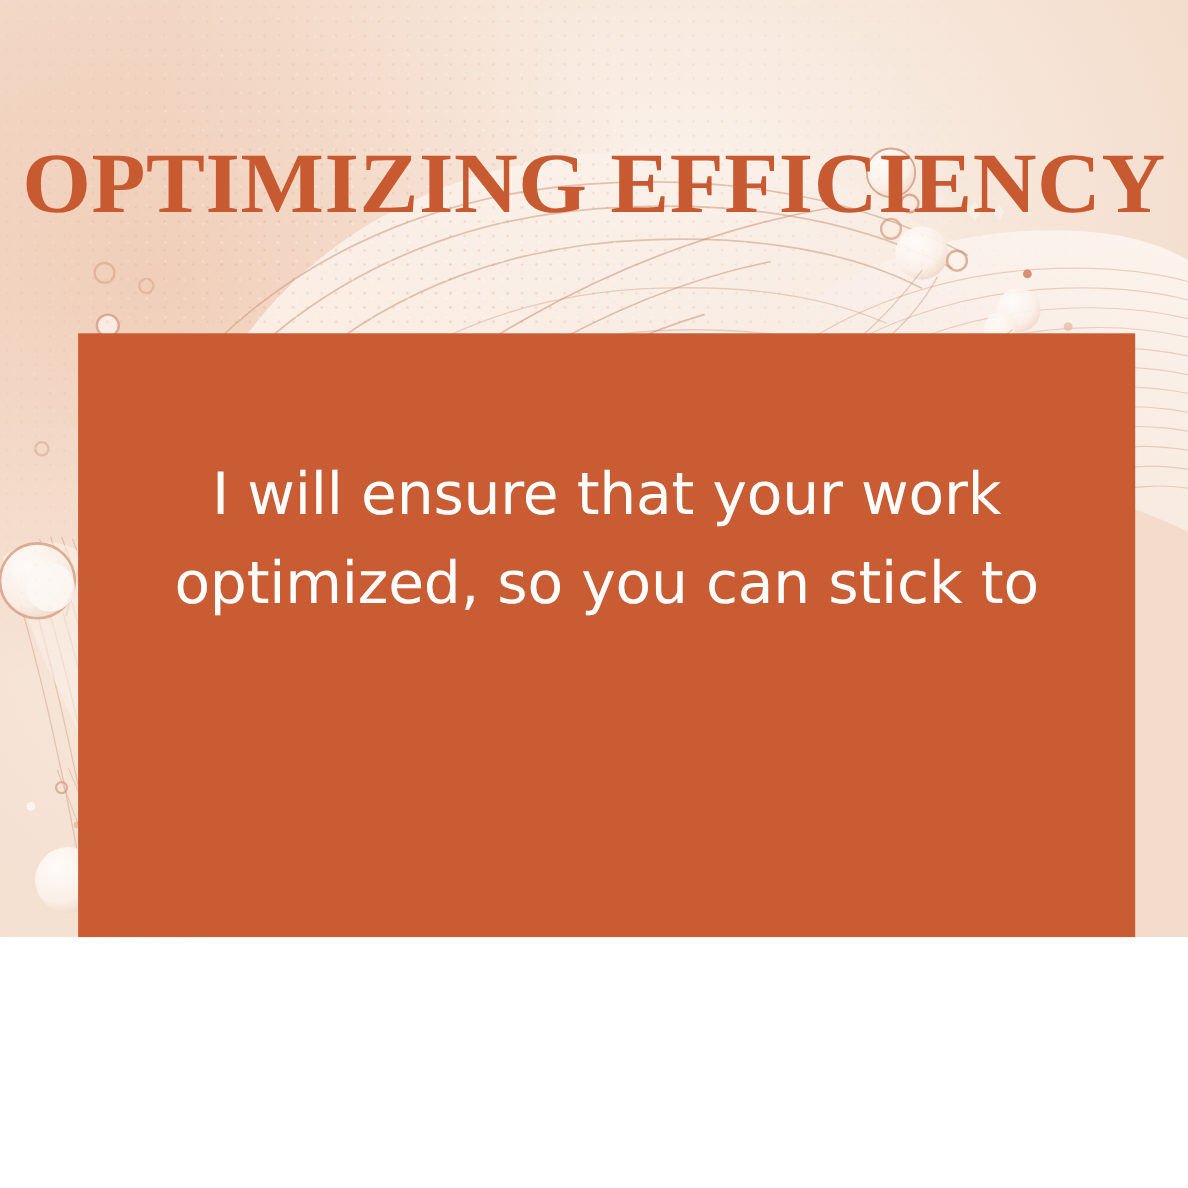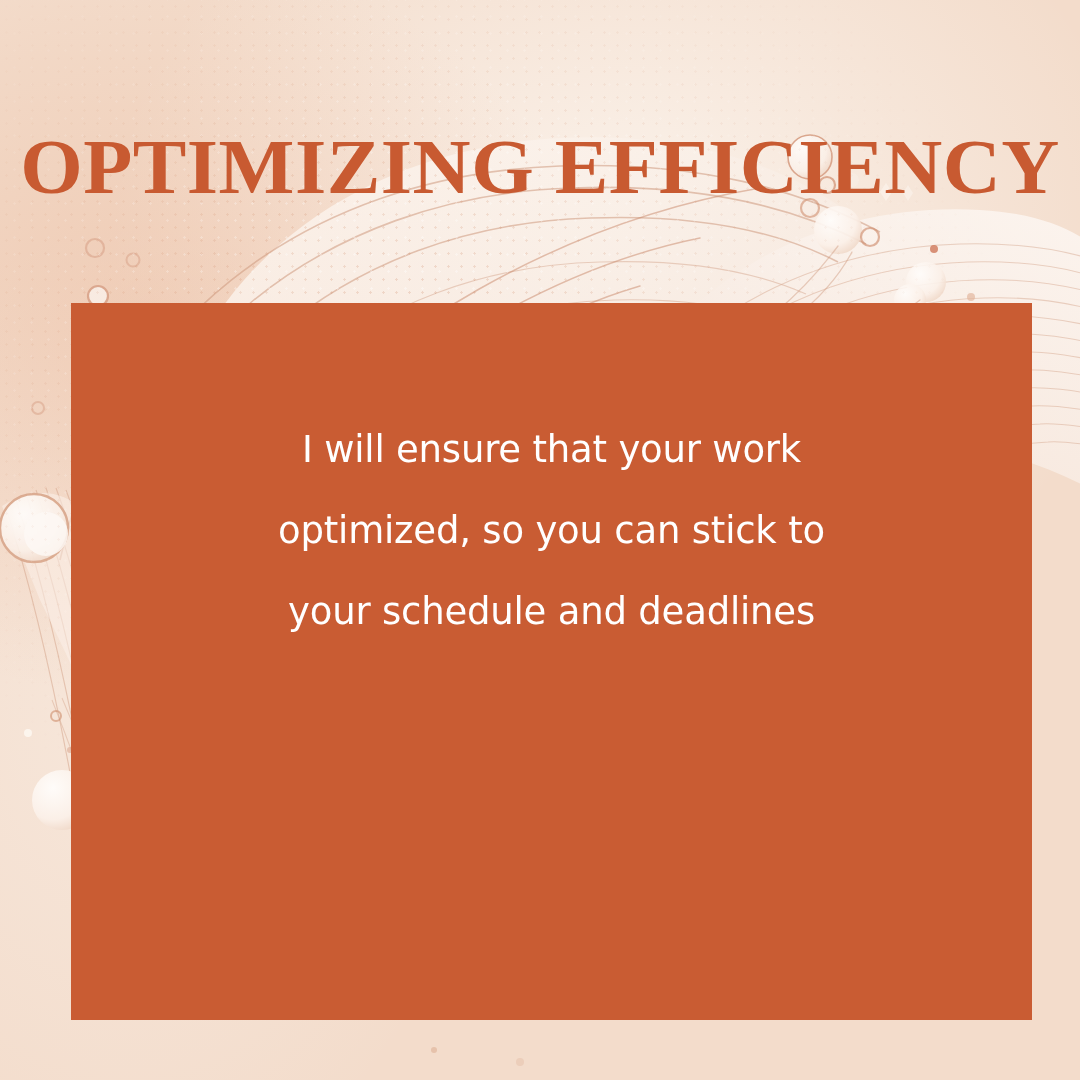--- a/index.html
+++ b/index.html
@@ -8,21 +8,21 @@
     padding: 0;
     background: #ffffff;
   }
   body {
     font-family: "Liberation Sans", sans-serif;
   }
 
   .poster {
     position: relative;
     width: 1080px;
-    height: 1080px;
+    height: 852px;
     overflow: hidden;
     background: #f3dccb;
   }
 
   
   .bg-layer {
     position: absolute;
     inset: 0;
     overflow: hidden;
   }
@@ -91,21 +91,21 @@
     display: flex;
     align-items: flex-start;
     justify-content: center;
     padding: 106px 60px 0 60px;
   }
   .card-text {
     margin: 0;
     color: #ffffff;
     font-family: "DejaVu Sans", "Liberation Sans", sans-serif;
     font-weight: 400;
-    font-size: 37px;
+    font-size: 53px;
     line-height: 81px;
     text-align: center;
     letter-spacing: -0.2px;
     max-width: 800px;
   }
   .card-text .ln {
     display: block;
     white-space: nowrap;
   }
 </style>
@@ -238,17 +238,16 @@
 
     <div class="bg-dots"></div>
   </div>
 
   <h1 class="title">OPTIMIZING EFFICIENCY</h1>
 
   <div class="card">
     <p class="card-text">
       <span class="ln">I will ensure that your work</span>
       <span class="ln">optimized, so you can stick to</span>
-      <span class="ln">your schedule and deadlines</span>
     </p>
   </div>
 
 </div>
 
 </body></html>

